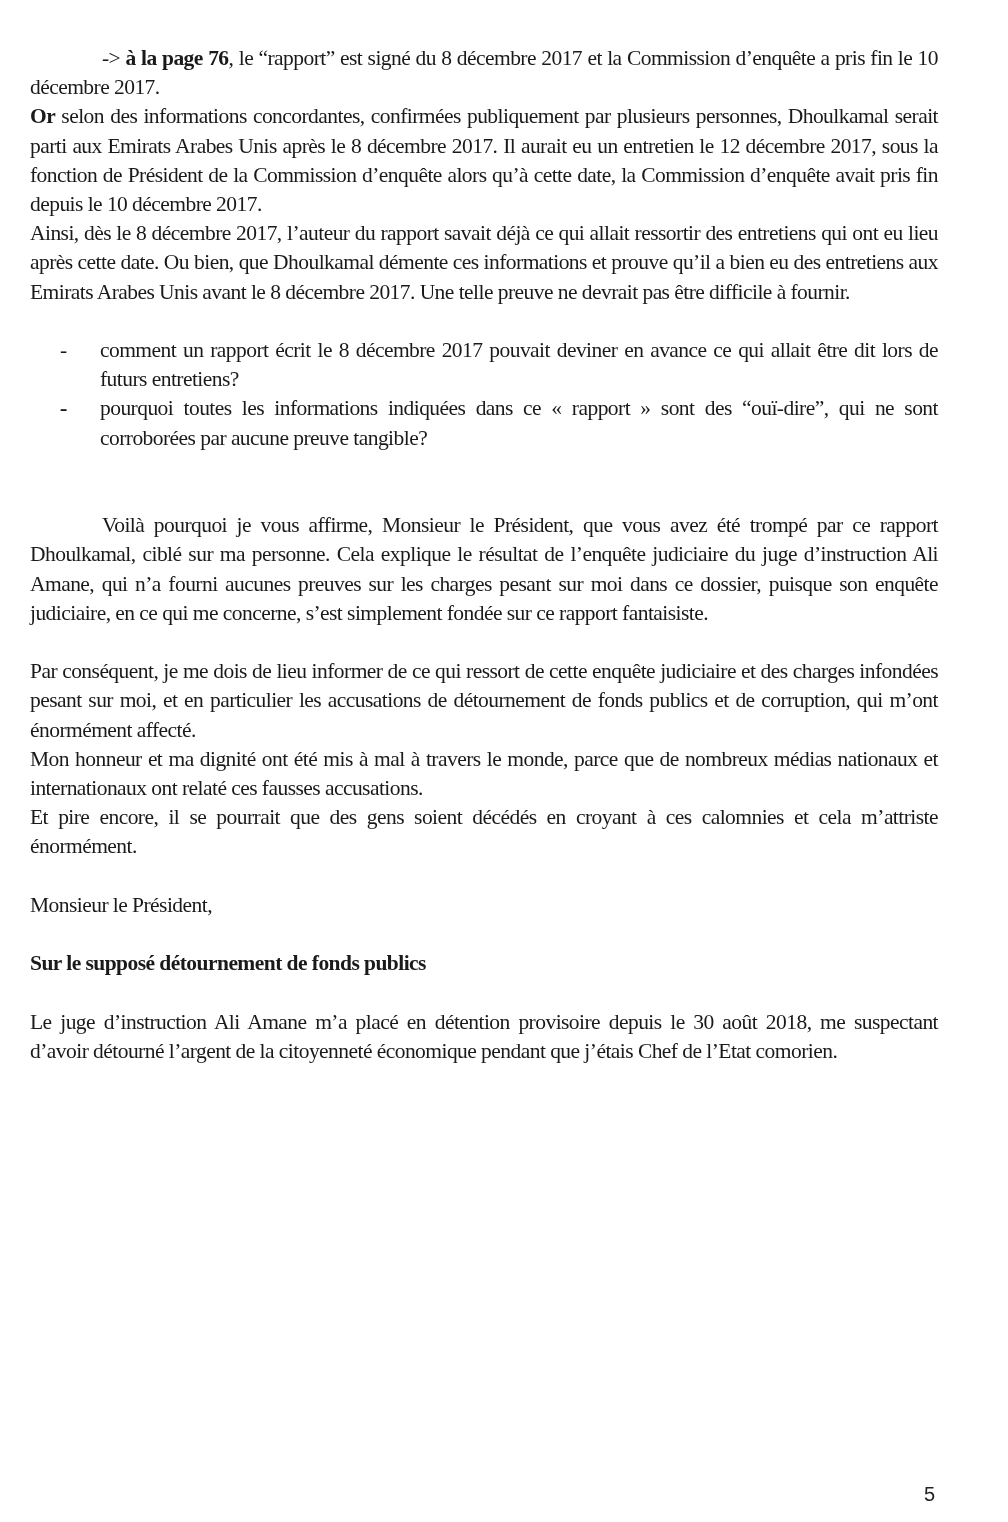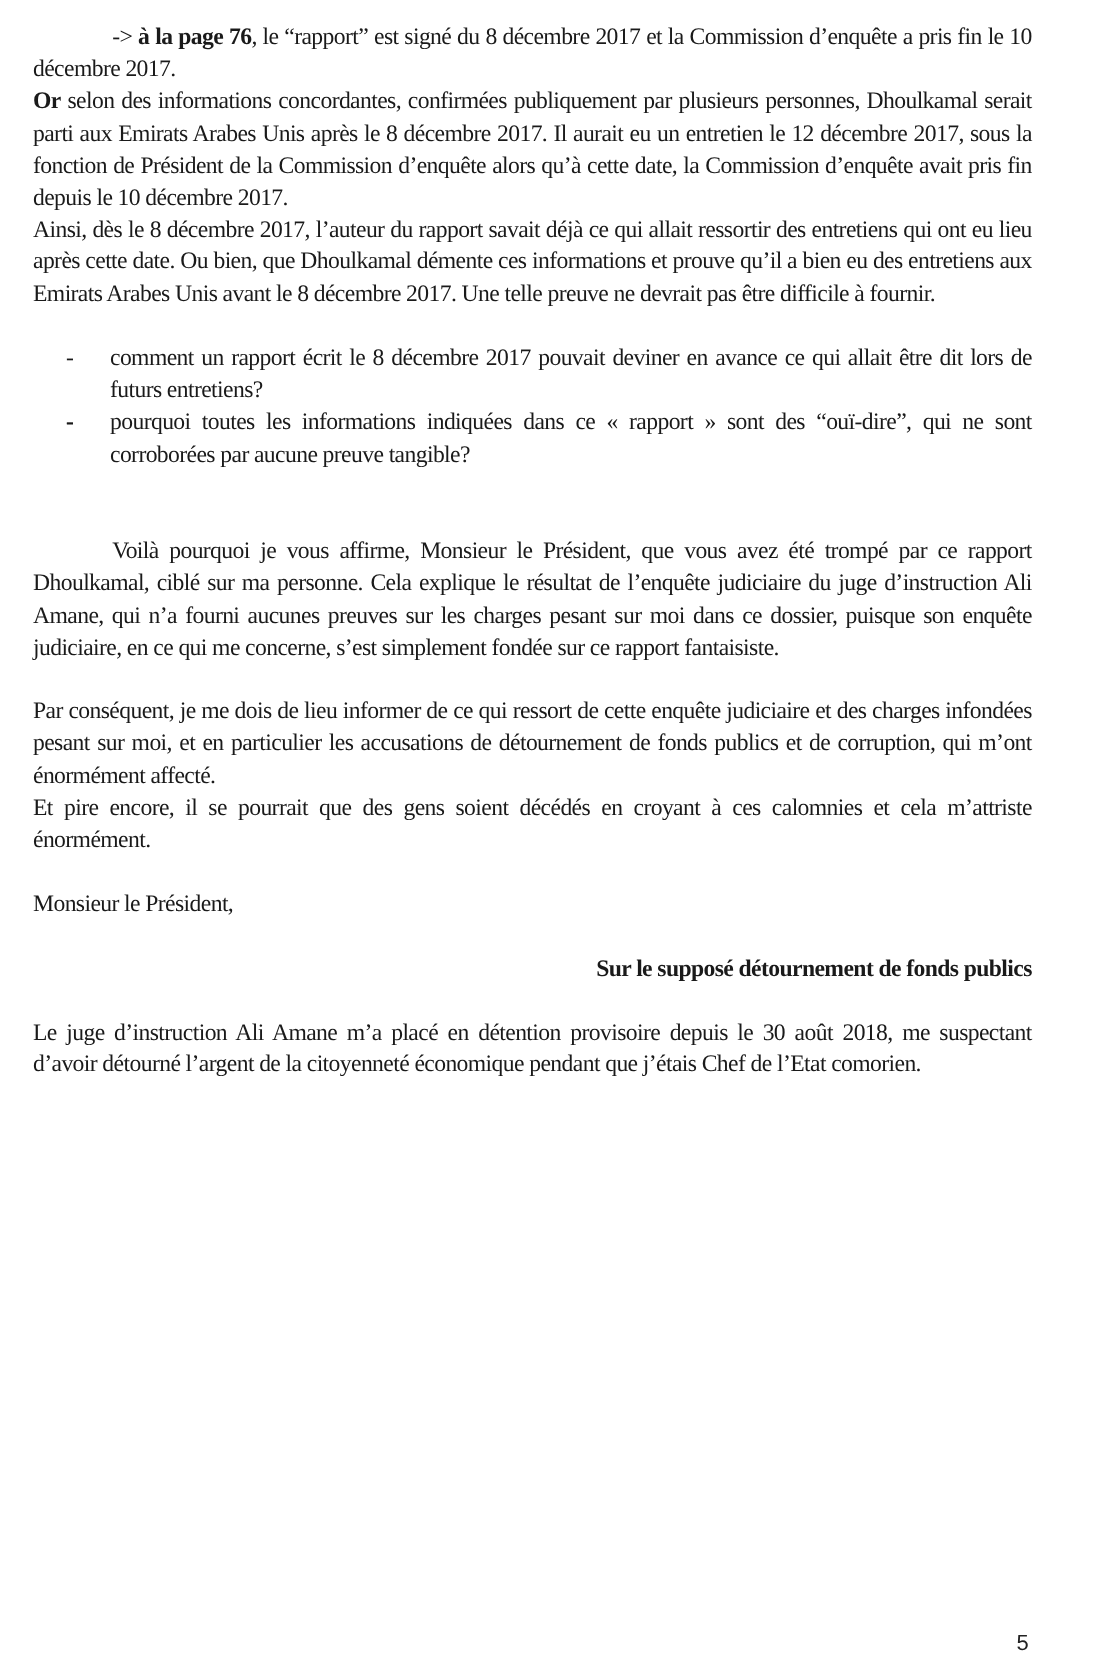--- a/index.html
+++ b/index.html
@@ -10,21 +10,21 @@
     body {
       width: 1008px;
       height: 1522px;
       position: relative;
       overflow: hidden;
       color: #1a1a1a;
     }
     .page {
       position: absolute;
       left: 30px;
-      top: 19px;
+      top: 44px;
       width: 908px;
       font-family: "Liberation Serif", "DejaVu Serif", serif;
       font-size: 21.5px;
       line-height: 29.2px;
       letter-spacing: -0.55px;
       word-spacing: 0px;
     }
     .p {
       margin: 0;
       text-align: justify;
@@ -45,21 +45,20 @@
       text-align-last: left;
     }
     ul.bullets li .dash {
       position: absolute;
       left: 30px;
       top: 0;
     }
     .heading {
       font-weight: bold;
       margin: 0;
-      text-align: right;
     }
     .page-number {
       position: absolute;
       left: 924px;
       top: 1483px;
       font-family: "Liberation Sans", "DejaVu Sans", sans-serif;
       font-size: 20px;
       color: #222;
     }
   </style>
@@ -86,20 +85,21 @@
   <div class="gap"></div>
 
 
   <div class="gap"></div>
 
   <p class="p indent">Voilà pourquoi je vous affirme, Monsieur le Président, que vous avez été trompé par ce rapport Dhoulkamal, ciblé sur ma personne. Cela explique le résultat de l’enquête judiciaire du juge d’instruction Ali Amane, qui n’a fourni aucunes preuves sur les charges pesant sur moi dans ce dossier, puisque son enquête judiciaire, en ce qui me concerne, s’est simplement fondée sur ce rapport fantaisiste.</p>
 
   <div class="gap"></div>
 
   <p class="p">Par conséquent, je me dois de lieu informer de ce qui ressort de cette enquête judiciaire et des charges infondées pesant sur moi, et en particulier les accusations de détournement de fonds publics et de corruption, qui m’ont énormément affecté.</p>
+  <p class="p">Mon honneur et ma dignité ont été mis à mal à travers le monde, parce que de nombreux médias nationaux et internationaux ont relaté ces fausses accusations.</p>
   <p class="p">Et pire encore, il se pourrait que des gens soient décédés en croyant à ces calomnies et cela m’attriste énormément.</p>
 
   <div class="gap"></div>
 
   <p class="p">Monsieur le Président,</p>
 
   <div class="gap"></div>
 
   <p class="heading">Sur le supposé détournement de fonds publics</p>
 

